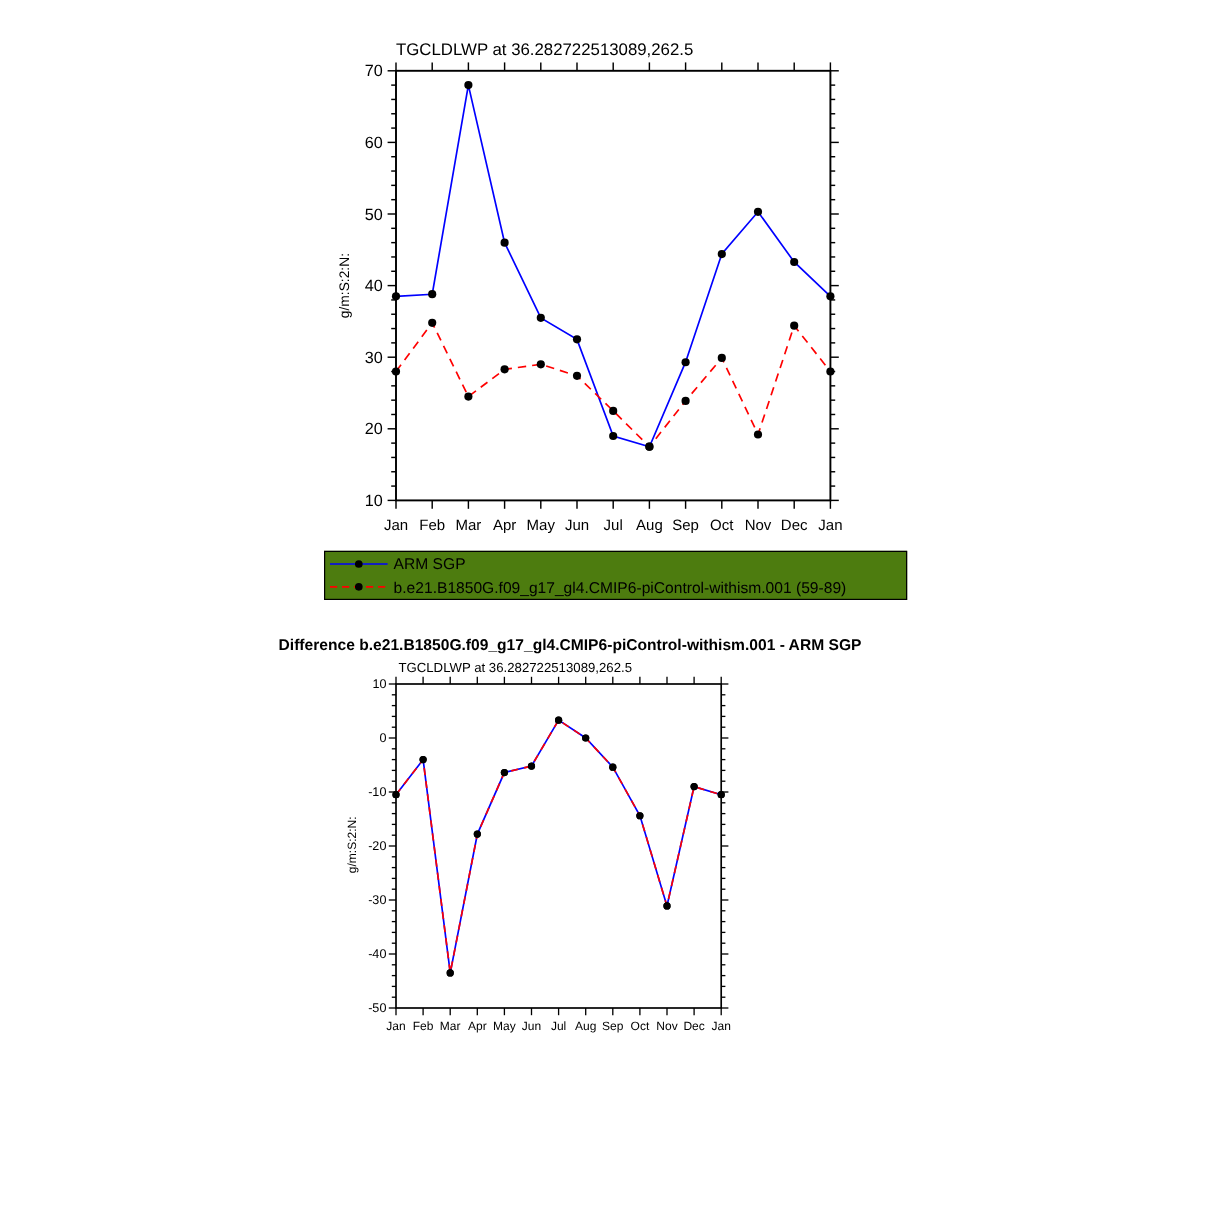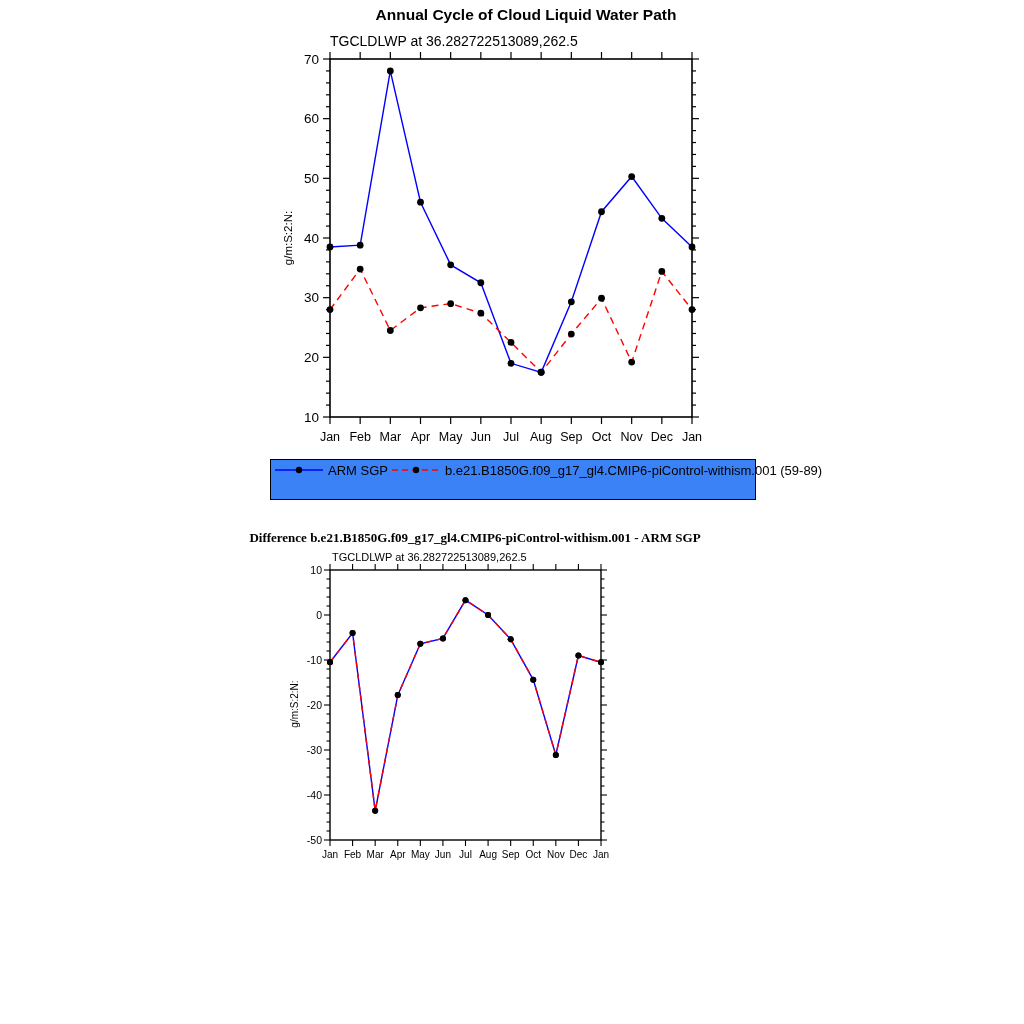--- a/index.html
+++ b/index.html
@@ -4,29 +4,29 @@
 <style>
   html,body{margin:0;padding:0;background:#fff;}
   #canvas{
     position:relative;width:1024px;height:1024px;background:#ffffff;
     font-family:"Liberation Sans", sans-serif;overflow:hidden;
   }
   .abs{position:absolute;}
   #chart-svg{position:absolute;left:0;top:0;}
   .title1{top:6px;left:28px;right:0;text-align:center;font-size:15.5px;font-weight:bold;color:#000;}
   .subtitle1{top:33px;left:330px;font-size:14px;color:#000;}
-  .title2{top:530px;left:180px;width:590px;text-align:center;font-size:13px;font-weight:bold;color:#000;font-family:Liberation Serif, serif;}
+  .title2{top:530px;left:180px;width:590px;text-align:center;font-size:13px;font-weight:bold;color:#000;}
   .subtitle2{top:551px;left:332px;font-size:11px;color:#000;}
   .ylabel1{left:230px;top:230px;width:116px;height:16px;line-height:16px;text-align:center;
     font-size:11.5px;color:#000;transform:rotate(-90deg);transform-origin:center;}
   .ylabel2{left:245px;top:697px;width:100px;height:14px;line-height:14px;text-align:center;
     font-size:10px;color:#000;transform:rotate(-90deg);transform-origin:center;}
   .legend{
-    left:270px;top:459px;width:486px;height:41px;border:1px solid #000;background:#3b82f6;
-    display:flex;flex-direction:row;justify-content:space-evenly;padding:0;box-sizing:border-box;
+    left:270px;top:459px;width:486px;height:41px;border:1px solid #000;background:#4d7c0f;
+    display:flex;flex-direction:column;justify-content:space-evenly;padding:0;box-sizing:border-box;
   }
   .legend-row{display:flex;align-items:center;height:20px;padding-left:3px;}
   .legend-label{font-size:13px;color:#000;margin-left:4px;white-space:nowrap;}
   .legend-sample{width:50px;height:12px;flex:0 0 50px;}
 </style>
 </head>
 <body>
 
 <div id="canvas">
 
@@ -304,21 +304,20 @@
         <circle cx="465.5" cy="600.15" r="3" fill="#000000"></circle>
         <circle cx="488.08333333333337" cy="615" r="3" fill="#000000"></circle>
         <circle cx="510.66666666666663" cy="639.3" r="3" fill="#000000"></circle>
         <circle cx="533.25" cy="679.8" r="3" fill="#000000"></circle>
         <circle cx="555.8333333333334" cy="754.95" r="3" fill="#000000"></circle>
         <circle cx="578.4166666666666" cy="655.5" r="3" fill="#000000"></circle>
         <circle cx="601" cy="662.25" r="3" fill="#000000"></circle>
       </g>
     </svg>
 
-  <div class="abs title1">Annual Cycle of Cloud Liquid Water Path</div>
   <div class="abs subtitle1">TGCLDLWP at 36.282722513089,262.5</div>
   <div class="abs ylabel1">g/m:S:2:N:</div>
 
   <div class="abs legend">
     <div class="legend-row">
       <svg class="legend-sample" viewBox="0 0 50 12">
           <line x1="1" y1="6" x2="49" y2="6" stroke="#0000ff" stroke-width="1.4"></line>
           <circle cx="25" cy="6" r="3.2" fill="#000000"></circle>
         </svg>
       <span class="legend-label">ARM SGP</span>

